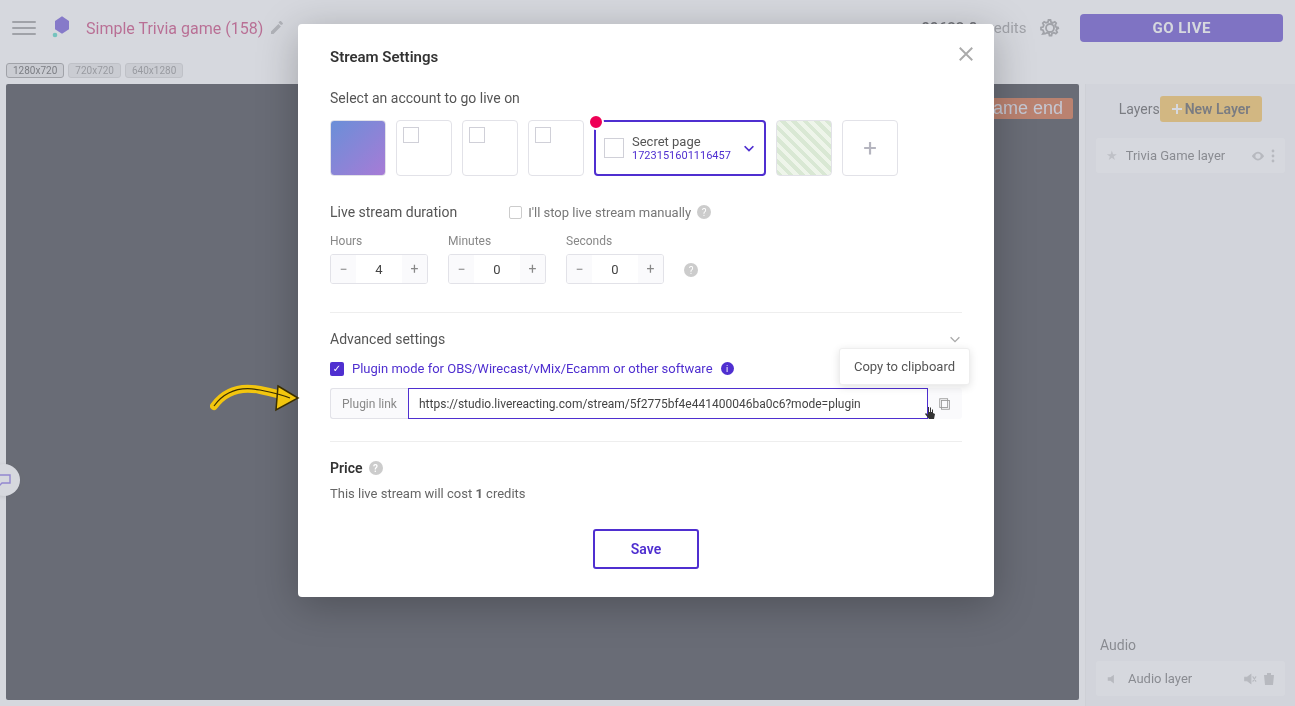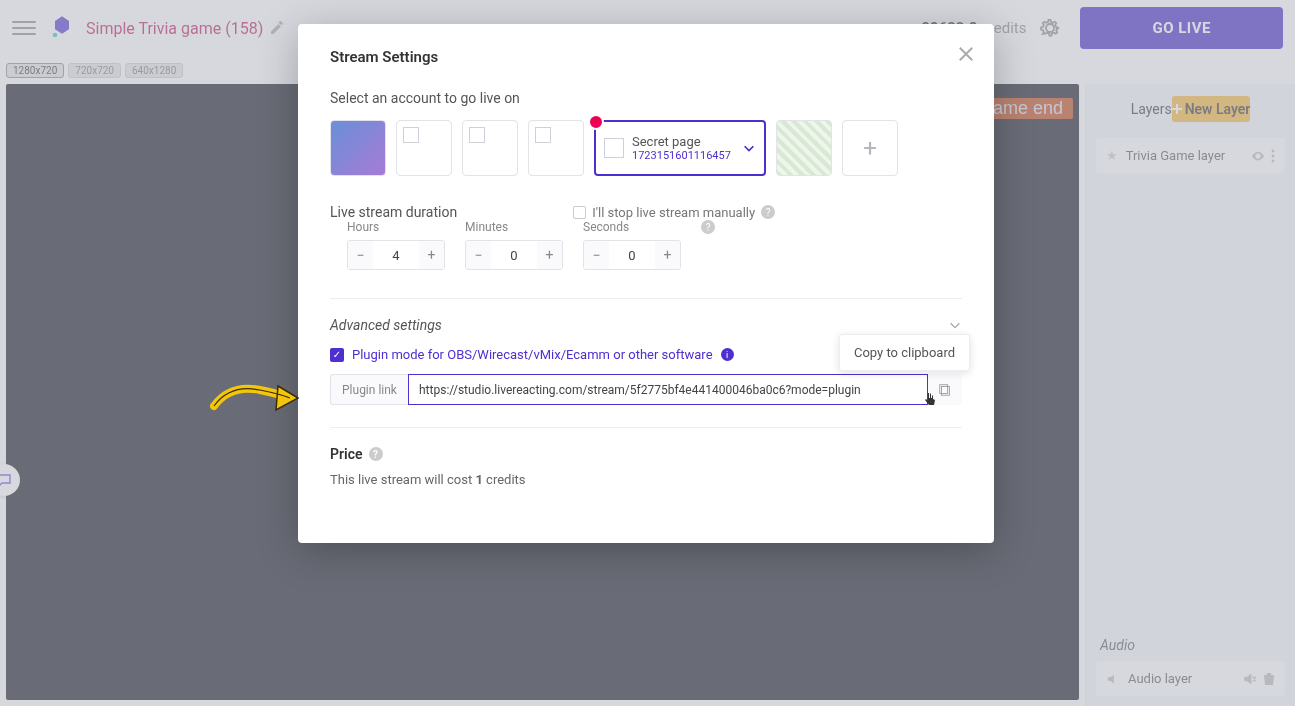--- a/index.html
+++ b/index.html
@@ -9,43 +9,43 @@
 .topbar { height: 56px; display: flex; align-items: center; padding: 0 12px; background: #fff; }
 .hamburger { width: 24px; height: 24px; display: flex; flex-direction: column; justify-content: center; gap: 4px; margin-right: 8px; cursor: pointer; }
 .hamburger span { height: 2px; background: #888; border-radius: 1px; }
 .logo { width: 28px; height: 28px; margin: 0 10px 0 4px; position: relative; }
 .logo svg { width: 100%; height: 100%; }
 .proj-title { font-size: 16px; color: #be185d; margin-right: 6px; }
 .pencil { width: 16px; height: 16px; color: #aaa; cursor: pointer; }
 .credits-text { font-size: 15px; color: #888; margin-right: 12px; }
 .credits-text b { color: #222; font-weight: 600; }
 .gear { width: 24px; height: 24px; color: #888; cursor: pointer; }
-.golive-btn { margin-left: 18px; height: 42px; padding: 0 72px; background: #3f21c4; color: #fff; font-weight: 700; font-size: 15px; border: none; border-radius: 4px; cursor: pointer; letter-spacing: .5px; }
+.golive-btn { margin-left: 18px; height: 28px; padding: 0 72px; background: #3f21c4; color: #fff; font-weight: 700; font-size: 15px; border: none; border-radius: 4px; cursor: pointer; letter-spacing: .5px; }
 
 
 .resbar { height: 28px; display: flex; align-items: center; gap: 4px; padding: 0 6px; background: #fff; }
 .res-pill { font-size: 10px; color: #777; border: 1px solid #ccc; border-radius: 3px; padding: 1px 6px; background: #e5e5e5; cursor: pointer; }
 .res-pill.active { border-color: #888; color: #333; }
 
 
 .main { display: flex; height: calc(100% - 56px - 28px); }
 .canvas-area { flex: 1; position: relative; background: #fff; padding: 0 6px 6px; }
 .canvas { width: 100%; height: 100%; background: #0f1119; border-radius: 2px; position: relative; }
 .game-end-tag { position: absolute; top: 14px; right: 6px; background: #c2410c; color: #d8dbe8; font-size: 18px; padding: 0 10px; border-radius: 2px; font-family: Arial; }
 
 
 .rightpanel { width: 210px; background: #f7f7f9; border-left: 1px solid #eee; display: flex; flex-direction: column; }
 .layers-head { display: flex; align-items: center; justify-content: center; padding: 12px 14px; }
 .layers-head span { font-size: 14px; color: #333; }
-.newlayer-btn { background: #f7b733; color: #fff; font-size: 11px; border: none; border-radius: 3px; padding: 5px 0; font-weight: 600; cursor: pointer; display: flex; align-items: center; gap: 3px; }
+.newlayer-btn { background: #f7b733; color: #fff; font-size: 11px; border: none; border-radius: 3px; padding: 5px 12px; font-weight: 600; cursor: pointer; display: flex; align-items: center; gap: 3px; }
 .layer-row { display: flex; align-items: center; gap: 8px; background: #fff; margin: 4px 10px; padding: 10px 10px; border-radius: 3px; font-size: 13px; color: #555; }
 .layer-star { color: #ccc; }
 .layer-actions { margin-left: auto; display: flex; gap: 6px; color: #bbb; }
 
-.audio-head { padding: 12px 14px 8px; font-size: 14px; color: #555; margin-top: auto; font-style: italic; }
+.audio-head { padding: 12px 14px 8px; font-size: 14px; color: #555; margin-top: auto; }
 .audio-row { display: flex; align-items: center; gap: 8px; background: #fff; margin: 0 10px 10px; padding: 10px 10px; border-radius: 3px; font-size: 13px; color: #555; }
 
 
 .feedback-bubble { position: absolute; left: -12px; top: 380px; width: 32px; height: 32px; border-radius: 50%; background: #fff; box-shadow: 0 1px 4px rgba(0,0,0,.2); display: flex; align-items: center; justify-content: center; color: #6a4ce0; z-index: 5; }
 
 
 .overlay { position: absolute; inset: 0; background: rgba(180,184,194,.55); z-index: 50; }
 .modal { position: absolute; left: 298px; top: 24px; width: 696px; background: #fff; border-radius: 4px; box-shadow: 0 8px 40px rgba(0,0,0,.25); padding: 24px 32px 28px; }
 .modal-title { font-size: 15px; font-weight: 600; color: #333; margin-bottom: 24px; }
 .modal-close { position: absolute; right: 18px; top: 20px; width: 20px; height: 20px; cursor: pointer; color: #aaa; }
@@ -60,36 +60,36 @@
 .acct-tile .mini-sq { position: absolute; left: 6px; top: 6px; width: 16px; height: 16px; border: 1px solid #d0d0d8; background: #fff; }
 .acct-tile.add { display:flex; align-items:center; justify-content:center; color:#b5b5bf; font-size:24px;}
 .acct-wide { width: 172px; height: 56px; border: 2px solid #4f2fd0; border-radius: 4px; display: flex; align-items: center; padding: 6px 8px; position: relative; gap: 8px; cursor: pointer; }
 .acct-wide .mini-sq { width: 20px; height: 20px; border: 1px solid #d0d0d8; background: #fff; flex-shrink: 0; }
 .acct-wide .acct-name { font-size: 13px; color: #555; line-height: 1.2; }
 .acct-wide .acct-id { font-size: 11px; color: #4f2fd0; }
 .acct-wide .chev { margin-left: auto; color: #4f2fd0; }
 .red-notif { position: absolute; top: -8px; left: -8px; width: 16px; height: 16px; border-radius: 50%; background: #e05 ; border: 2px solid #fff; }
 
 
-.duration-row { display: flex; align-items: center; gap: 116px; margin-bottom: 0; }
+.duration-row { display: flex; align-items: center; gap: 52px; margin-bottom: 14px; }
 .dur-label { font-size: 14px; color: #555; }
 .manual-stop { display: flex; align-items: center; gap: 6px; font-size: 13px; color: #777; }
 .manual-stop .cb { width: 13px; height: 13px; border: 1px solid #ccc; border-radius: 2px; }
 .help-circ { width: 14px; height: 14px; border-radius: 50%; background: #ccc; color: #fff; font-size: 10px; display: inline-flex; align-items: center; justify-content: center; }
-.dur-fields { display: flex; gap: 20px; margin-bottom: 28px; margin-left: 17px; }
+.dur-fields { display: flex; gap: 20px; align-items: flex-end; margin-bottom: 28px; }
 .dur-col label { font-size: 12px; color: #888; display: block; margin-bottom: 6px; }
 .stepper { display: flex; border: 1px solid #e2e2e8; border-radius: 3px; overflow: hidden; width: 98px; height: 30px; }
 .stepper button { width: 26px; border: none; background: #fafafc; color: #888; cursor: pointer; font-size: 14px; }
 .stepper input { width: 46px; border: none; text-align: center; font-size: 13px; color: #444; }
 
 hr.sep { border: none; border-top: 1px solid #eee; margin: 0 0 18px; }
 
 
 .adv-head { display: flex; align-items: center; justify-content: space-between; cursor: pointer; margin-bottom: 14px; }
-.adv-head span { font-size: 14px; color: #555; font-style: italic; }
+.adv-head span { font-size: 14px; color: #555; }
 .adv-head .chev { color: #aaa; }
 .plugin-row { display: flex; align-items: center; gap: 8px; font-size: 13px; margin-bottom: 12px; }
 .plugin-row .cb-checked { width: 14px; height: 14px; background: #4f2fd0; border-radius: 2px; display: flex; align-items: center; justify-content: center; color: #fff; font-size: 10px; }
 .plugin-row .plugin-lbl { color: #4f2fd0; }
 .plugin-row .info-dot { width: 13px; height: 13px; border-radius: 50%; background: #4f2fd0; color: #fff; font-size: 9px; display:flex; align-items:center; justify-content:center; }
 
 .linkrow { display: flex; align-items: center; gap: 0; margin-bottom: 22px; position: relative; }
 .link-lbl { width: 78px; height: 31px; border: 1px solid #e2e2e8; border-right: none; display:flex; align-items:center; justify-content:center; font-size: 12px; color:#888; background:#fafafc; border-radius: 3px 0 0 3px; }
 .link-input { flex: 1; height: 31px; border: 1px solid #4f2fd0; padding: 0 10px; font-size: 12px; color: #444; outline: none; }
 .copy-ic { width: 34px; height: 31px; border: 1px solid #ješe2e8; border-left:none; border-color:#e2e2e8; display:flex; align-items:center; justify-content:center; color:#999; cursor:pointer; background:#fafafc; border-radius: 0 3px 3px 0; }
@@ -298,20 +298,23 @@
     <hr class="sep">
 
     <div class="price-head">
       <span>Price</span>
       <span class="help-circ">?</span>
     </div>
     <div class="price-text">
       <span>This live stream will cost </span><b>1</b><span> credits</span>
     </div>
 
+    <div class="save-row">
+      <button class="save-btn">Save</button>
+    </div>
   </div>
 
   <svg class="arrow-ann" viewBox="0 0 90 44">
     <path d="M4 30 Q 20 8 50 14 Q 70 18 80 22" fill="none" stroke="#f3c60e" stroke-width="8" stroke-linecap="round"></path>
     <path d="M68 10 L88 22 L66 34 Z" fill="#f3c60e" stroke="#3a2e00" stroke-width="1.5"></path>
     <path d="M4 30 Q 20 8 50 14 Q 70 18 80 22" fill="none" stroke="#3a2e00" stroke-width="1.2"></path>
   </svg>
 </div>
 
 </body></html>

